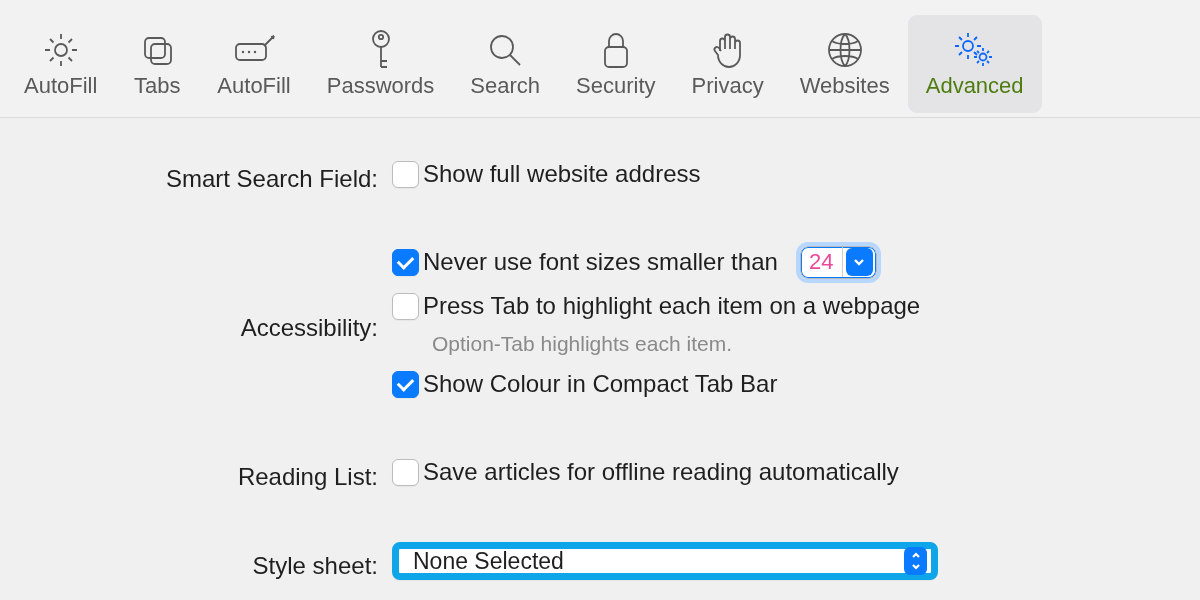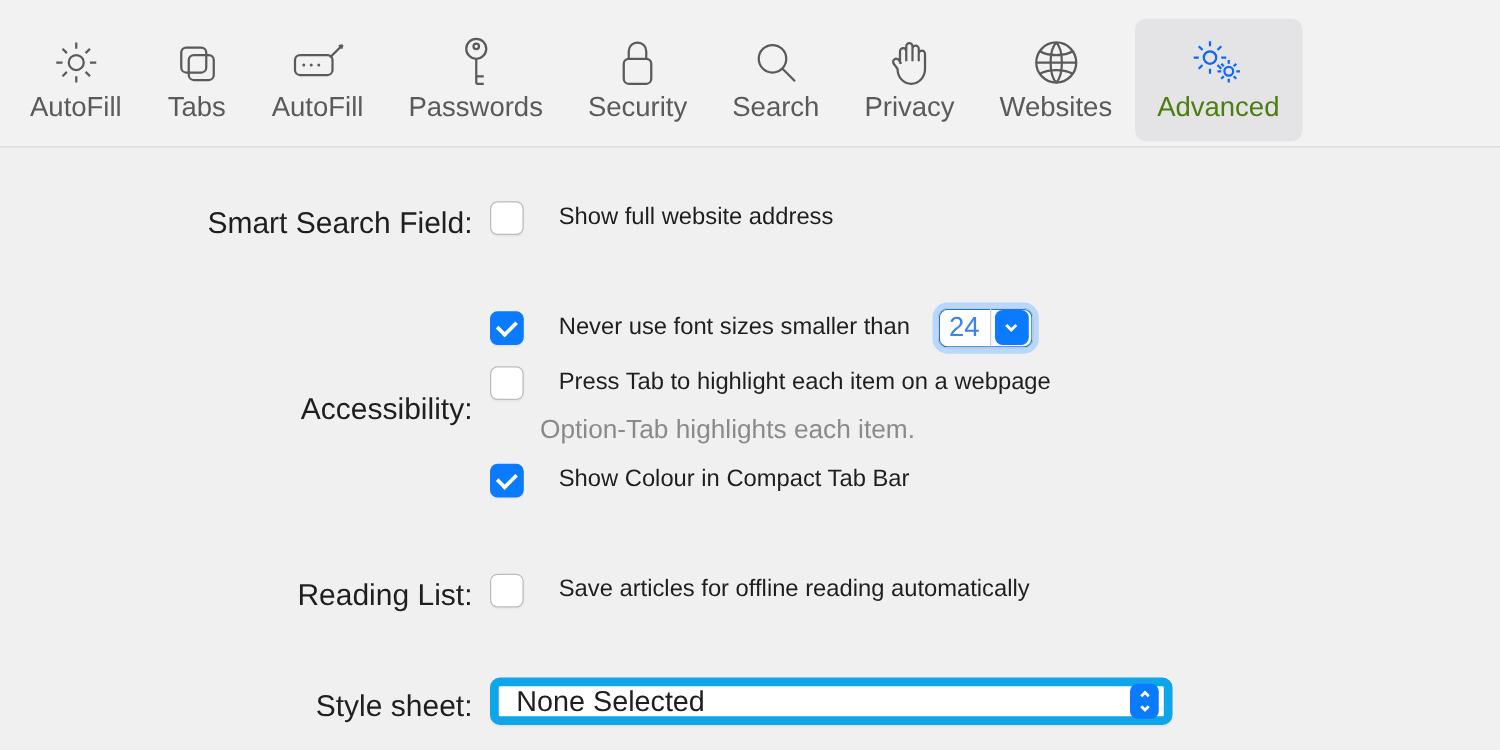--- a/index.html
+++ b/index.html
@@ -53,21 +53,21 @@
     padding-right: 14px;
     padding-top: 2px;
   }
   .row-body { display: flex; flex-direction: column; }
   .option-line {
     display: flex;
     align-items: center;
     min-height: 36px;
     margin-bottom: 8px;
   }
-  .option-text { font-size: 19px; color: #1f1f1f; margin-left: 28px; }
+  .option-text { font-size: 24px; color: #1f1f1f; margin-left: 4px; }
   .hint-text { font-size: 21px; color: #8a8a8a; margin-left: 40px; margin-top: 0; margin-bottom: 10px; }
   .checkbox {
     width: 27px; height: 27px;
     border: 1px solid #bcbcbc;
     border-radius: 6px;
     background: #fff;
     box-shadow: 0 1px 1px rgba(0,0,0,0.04);
     display: inline-flex;
     align-items: center;
     justify-content: center;
@@ -95,21 +95,21 @@
     border-radius: 8px;
     outline: 4px solid #b8d7ff;
     box-shadow: 0 0 0 1px #0a7aff inset;
     height: 33px;
     overflow: hidden;
   }
   .font-size-value {
     width: 42px;
     text-align: center;
     font-size: 22px;
-    color: #3b82f6;
+    color: #ec4899;
     padding: 0 2px;
     border-right: 1px solid #cfcfcf;
     line-height: 30px;
   }
   .font-size-stepper {
     width: 27px;
     height: 28px;
     background: #0a7aff;
     border-radius: 6px;
     margin: 2px 3px 2px 3px;
@@ -190,36 +190,36 @@
           <circle cx="15" cy="12" r="8"></circle>
           <circle cx="15" cy="10" r="2.2"></circle>
           <path d="M15 20v20M15 34h6M15 40h6"></path>
         </svg>
     </div>
     <span class="label">Passwords</span>
   </div>
 
   <div class="tab">
     <div class="icon-slot">
+      <svg width="40" height="40" viewBox="0 0 40 40">
+          <circle cx="17" cy="17" r="11"></circle>
+          <path d="M25 25l10 10"></path>
+        </svg>
+    </div>
+    <span class="label">Search</span>
+  </div>
+
+  <div class="tab">
+    <div class="icon-slot">
       <svg width="34" height="42" viewBox="0 0 34 42">
           <rect x="6" y="18" width="22" height="20" rx="4"></rect>
           <path d="M10 18v-6a7 7 0 0 1 14 0v6"></path>
         </svg>
     </div>
     <span class="label">Security</span>
-  </div>
-
-  <div class="tab">
-    <div class="icon-slot">
-      <svg width="40" height="40" viewBox="0 0 40 40">
-          <circle cx="17" cy="17" r="11"></circle>
-          <path d="M25 25l10 10"></path>
-        </svg>
-    </div>
-    <span class="label">Search</span>
   </div>
 
   <div class="tab">
     <div class="icon-slot">
       <svg width="36" height="42" viewBox="0 0 36 42">
           <path d="M10 22V12a2.5 2.5 0 0 1 5 0v8M15 20V8a2.5 2.5 0 0 1 5 0v12M20 20V10a2.5 2.5 0 0 1 5 0v10M25 20v-6a2.5 2.5 0 0 1 5 0v12c0 7-5 12-11 12s-11-5-11-12l-3-4a2.5 2.5 0 0 1 4-3l2 3"></path>
         </svg>
     </div>
     <span class="label">Privacy</span>
   </div>

